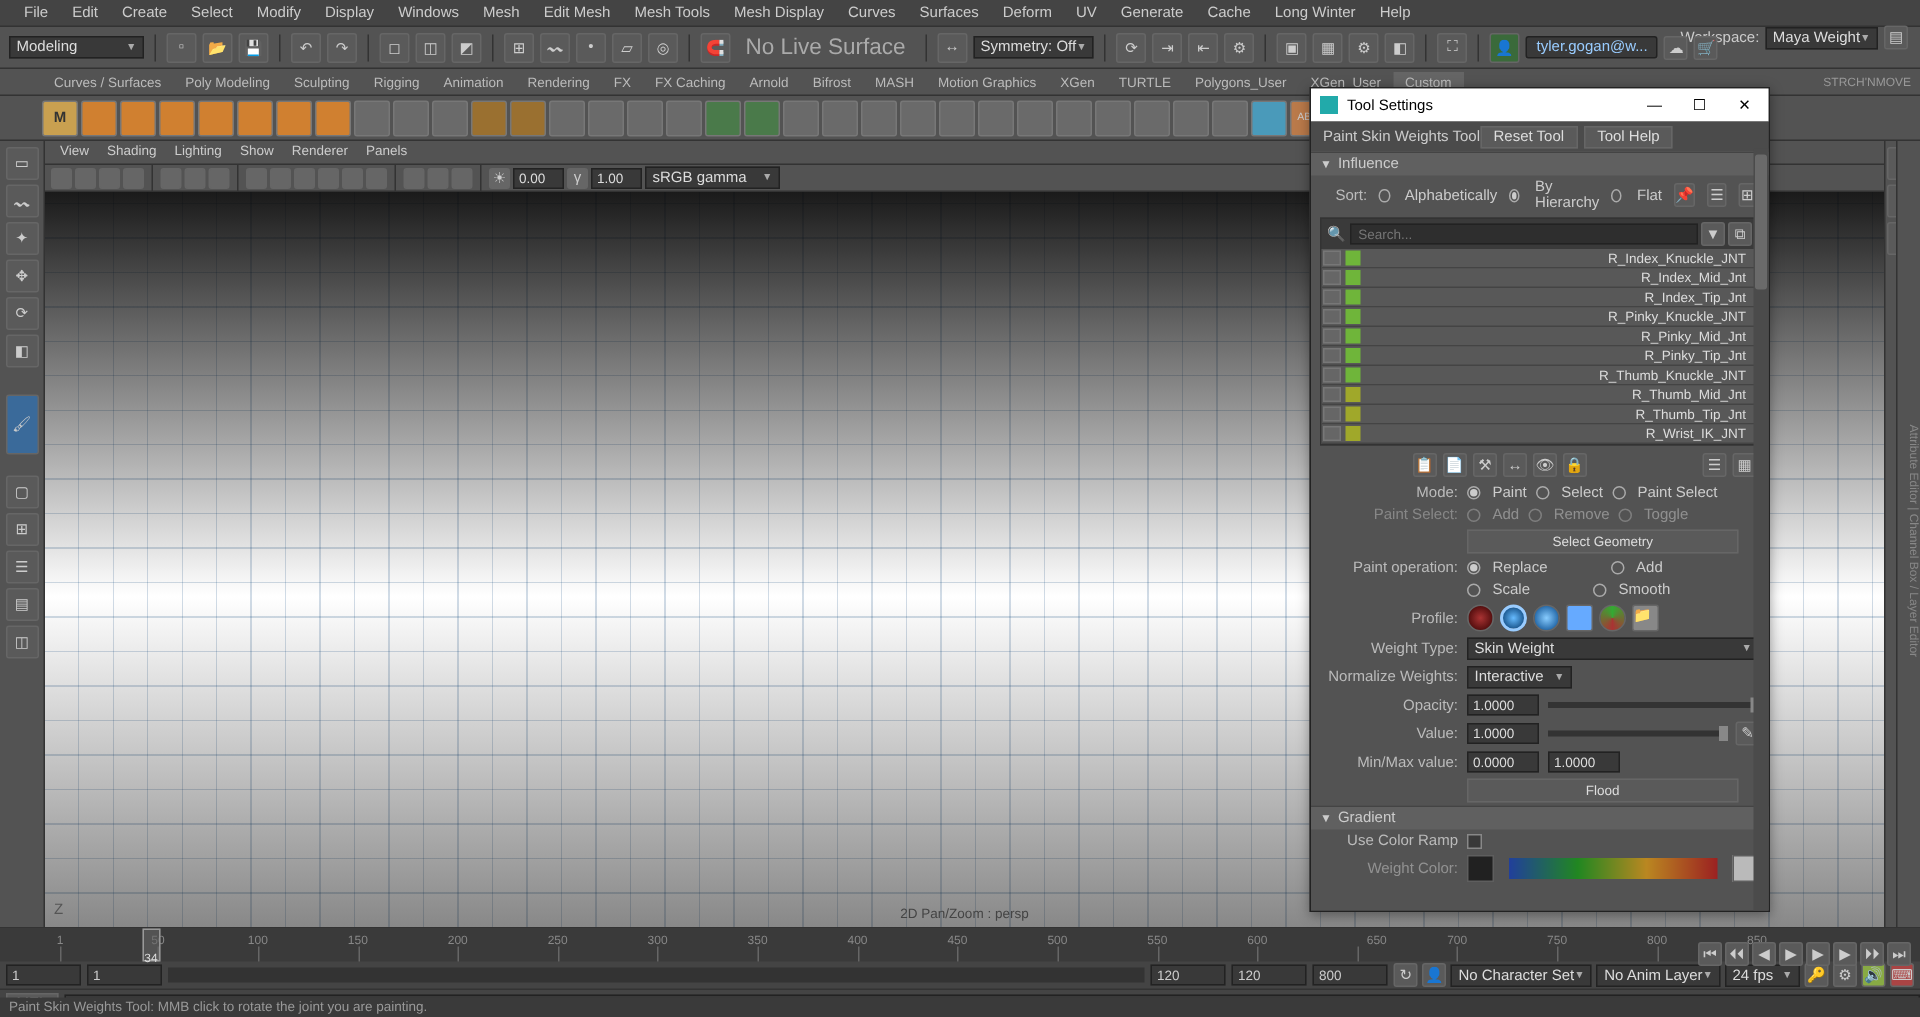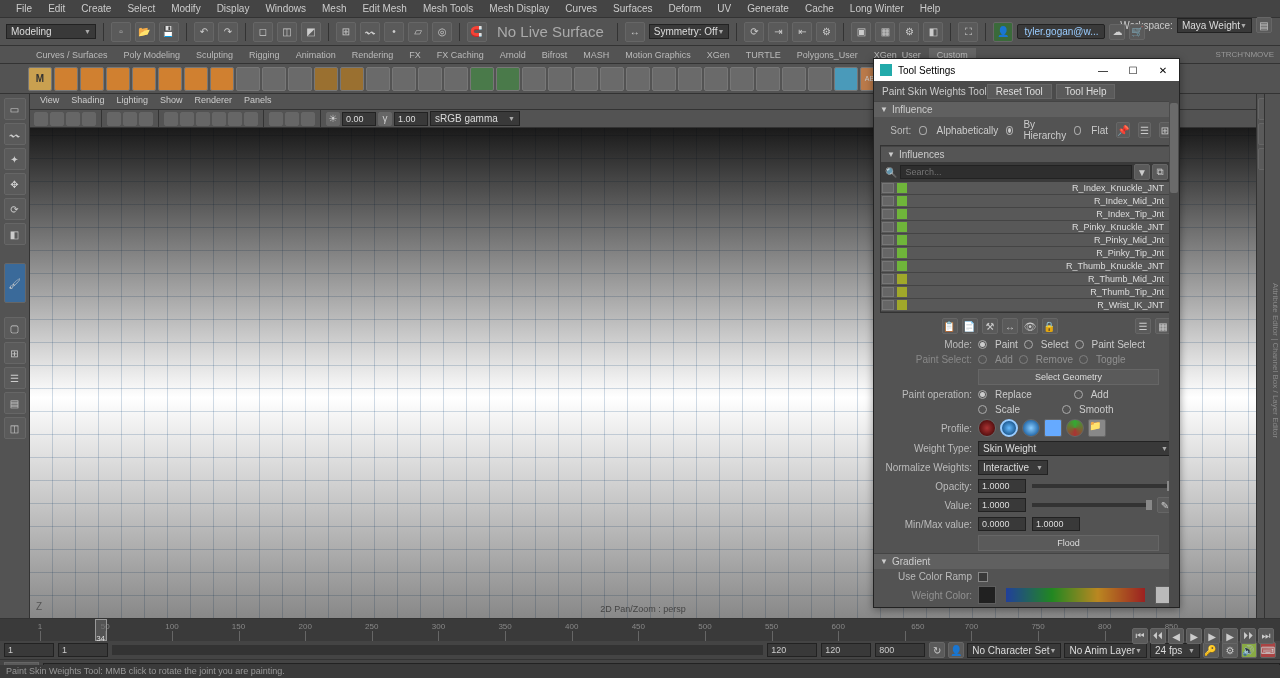--- a/index.html
+++ b/index.html
@@ -331,21 +331,20 @@
       <span class="radio on"></span>
         <span>By Hierarchy</span>
       <span class="radio"></span>
         <span>Flat</span>
       <span style="margin-left:auto" class="icon-btn small">📌</span>
       <span class="icon-btn small">☰</span>
       <span class="icon-btn small">⊞</span>
     </div>
 
     <div class="influences-box">
-      <div class="section-head" style="background:#555">Influences</div>
       <div class="search-row">
         <span style="color:#888;margin-right:3px">🔍</span>
         <input class="search-input" placeholder="Search..." style="">
         <span class="icon-btn small" style="margin-left:2px">▼</span>
         <span class="icon-btn small" style="margin-left:2px">⧉</span>
       </div>
       <div class="influence-list" id="inf-list">
           <div class="inf-row">
             <span class="inf-lock"></span>
     <span class="inf-color" style="background:#6fb53a"></span>

